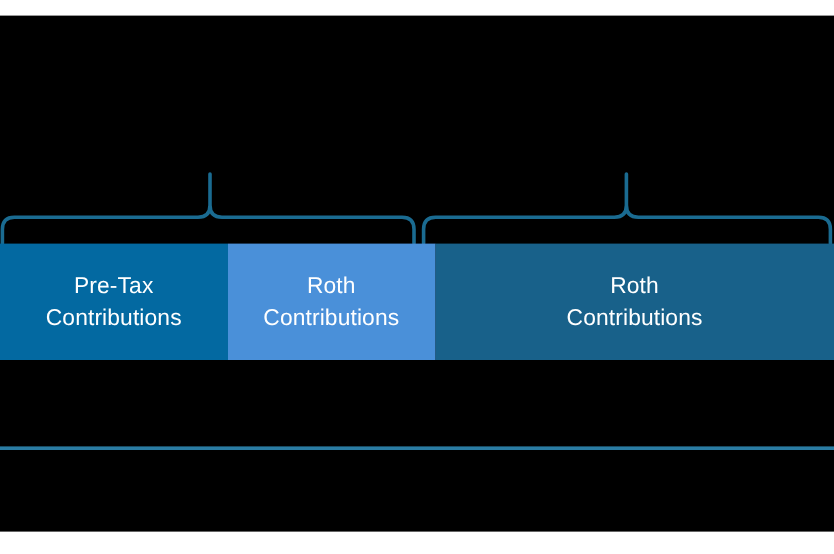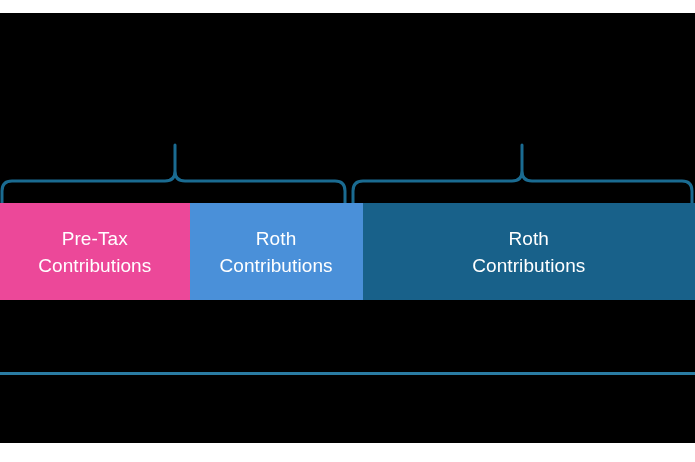--- a/index.html
+++ b/index.html
@@ -87,21 +87,21 @@
       <svg width="695" height="430" viewBox="0 0 695 430" xmlns="http://www.w3.org/2000/svg">
 
         <path d="M 2,190 L 2,178 Q 2,168 12,168 L 165,168 Q 175,168 175,158 L 175,132 L 175,158 Q 175,168 185,168 L 335,168 Q 345,168 345,178 L 345,190" fill="none" stroke="#1a6b91" stroke-width="3" stroke-linecap="round" stroke-linejoin="round"></path>
 
         <path d="M 353,190 L 353,178 Q 353,168 363,168 L 512,168 Q 522,168 522,158 L 522,132 L 522,158 Q 522,168 532,168 L 682,168 Q 692,168 692,178 L 692,190" fill="none" stroke="#1a6b91" stroke-width="3" stroke-linecap="round" stroke-linejoin="round"></path>
       </svg>
     </div>
 
     <div class="bar">
 
-      <div class="seg" style="width:195px; background:#ec4899;">
+      <div class="seg" style="width:195px; background:#0369a1;">
         <span class="seg-label">
           <span class="seg-line">Pre-Tax</span>
           <span class="seg-line">Contributions</span>
         </span>
       </div>
 
       <div class="seg" style="width:178px; background:#4a90d9;">
         <span class="seg-label">
           <span class="seg-line">Roth</span>
           <span class="seg-line">Contributions</span>

